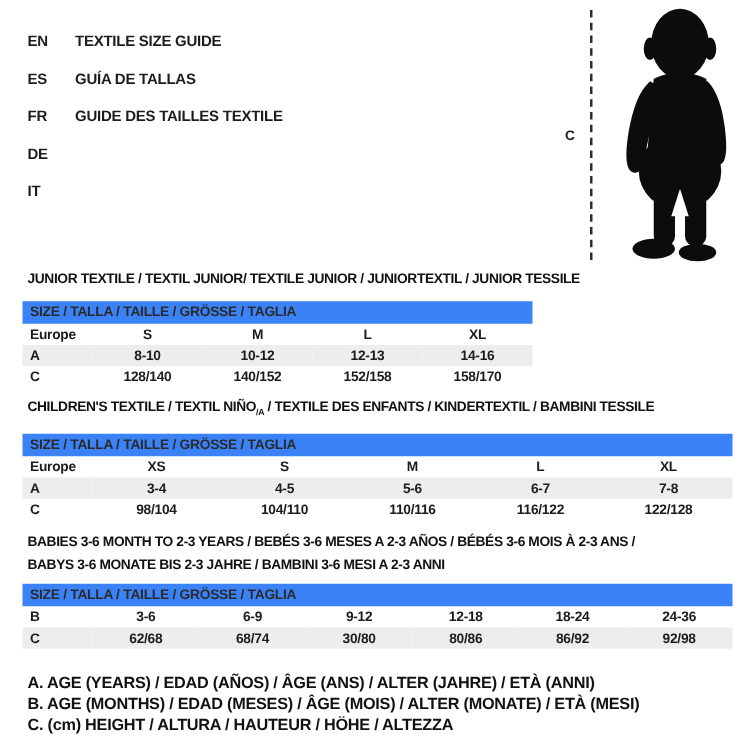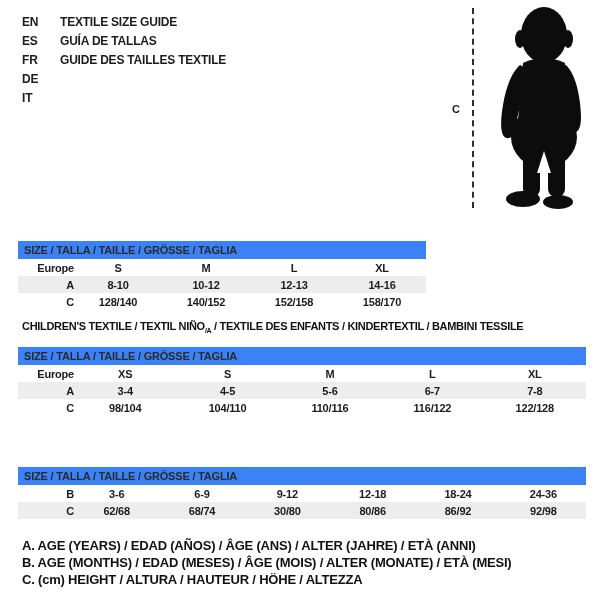--- a/index.html
+++ b/index.html
@@ -5,21 +5,21 @@
   * { margin:0; padding:0; box-sizing:border-box; }
   body { background:#ffffff; }
   .canvas {
     position:relative; width:600px; height:600px; background:#ffffff;
     font-family:"Liberation Sans", sans-serif; font-weight:700; color:#1c1c1c;
     overflow:hidden;
   }
 
   
   .lang-list { position:absolute; top:13px; left:22px; }
-  .lang-row { display:grid; grid-template-columns:38px auto; font-size:12px; line-height:19px; letter-spacing:-0.2px; }
+  .lang-row { display:grid; grid-template-columns:38px auto; font-size:12px; line-height:19px; letter-spacing:-0.2px;margin-top:11px; }
 
   
   .dash-line { position:absolute; left:472px; top:8px; height:200px; width:0; border-left:2px dashed #2e2e2e; }
   .measure-label { position:absolute; left:452px; top:103px; font-size:11px; }
   .baby-svg { position:absolute; left:487px; top:3px; }
 
   
   .sec-heading { position:absolute; left:22px; font-size:11px; letter-spacing:-0.3px; color:#111; white-space:nowrap; }
   .sec-heading sub { font-size:7px; }
   .h-junior { top:217px; }
@@ -27,21 +27,21 @@
   .h-babies { top:425px; line-height:18px; white-space:normal; width:520px; }
 
   
   .tblock { position:absolute; left:18px; }
   .t-junior { top:241px; width:408px; }
   .t-children { top:347px; width:568px; }
   .t-babies { top:467px; width:568px; }
   .size-bar { background:#3b82f6; height:18px; line-height:18px; padding-left:6px; font-size:11px; color:#2a2a2a; letter-spacing:-0.2px; }
   .tblock table { border-collapse:collapse; table-layout:fixed; width:100%; }
   .tblock th, .tblock td { font-size:11px; font-weight:700; height:17px; padding:0; vertical-align:middle; letter-spacing:-0.2px; }
-  .tblock th { text-align:right; padding-left:6px; width:56px; }
+  .tblock th { text-align:left; padding-left:6px; width:56px; }
   .tblock td { text-align:center; }
   .tblock tbody tr:nth-child(even) { background:#ededed; }
 
   
   .notes { position:absolute; left:22px; top:537px; font-size:13px; line-height:17px; letter-spacing:-0.2px; color:#111; }
 </style>
 </head>
 <body>
 
 <div class="canvas">
@@ -79,20 +79,21 @@
       <path d="M79,62 C87,70 91,84 93,100 C94,110 95,120 92,126 C89,131 83,130 82,124 C80,112 77,100 74,90 C72,80 71,70 73,64 Z"></path>
       <ellipse cx="57" cy="134" rx="33" ry="31"></ellipse>
       <rect x="36" y="142" width="17" height="52" rx="8"></rect>
       <rect x="61" y="142" width="17" height="52" rx="8"></rect>
       <ellipse cx="36" cy="196" rx="17" ry="8"></ellipse>
       <ellipse cx="71" cy="199" rx="15" ry="7"></ellipse>
       <path d="M50,170 L57,148 L64,170 Z" fill="#ffffff"></path>
     </g>
   </svg>
 
+  <div class="sec-heading h-junior">JUNIOR TEXTILE / TEXTIL JUNIOR/ TEXTILE JUNIOR / JUNIORTEXTIL / JUNIOR TESSILE</div>
   <div class="tblock t-junior">
     <div class="size-bar">SIZE / TALLA / TAILLE / GRÖSSE / TAGLIA</div>
     <table>
         <tbody>
           <tr>
             <th>Europe</th>
             <td>S</td>
             <td>M</td>
             <td>L</td>
             <td>XL</td>
@@ -141,20 +142,24 @@
             <td>98/104</td>
             <td>104/110</td>
             <td>110/116</td>
             <td>116/122</td>
             <td>122/128</td>
           </tr>
         </tbody>
       </table>
   </div>
 
+  <div class="sec-heading h-babies">
+    <div>BABIES 3-6 MONTH TO 2-3 YEARS / BEBÉS 3-6 MESES A 2-3 AÑOS / BÉBÉS 3-6 MOIS À 2-3 ANS /</div>
+    <div>BABYS 3-6 MONATE BIS 2-3 JAHRE / BAMBINI 3-6 MESI A 2-3 ANNI</div>
+  </div>
   <div class="tblock t-babies">
     <div class="size-bar">SIZE / TALLA / TAILLE / GRÖSSE / TAGLIA</div>
     <table>
         <tbody>
           <tr>
             <th>B</th>
             <td>3-6</td>
             <td>6-9</td>
             <td>9-12</td>
             <td>12-18</td>

